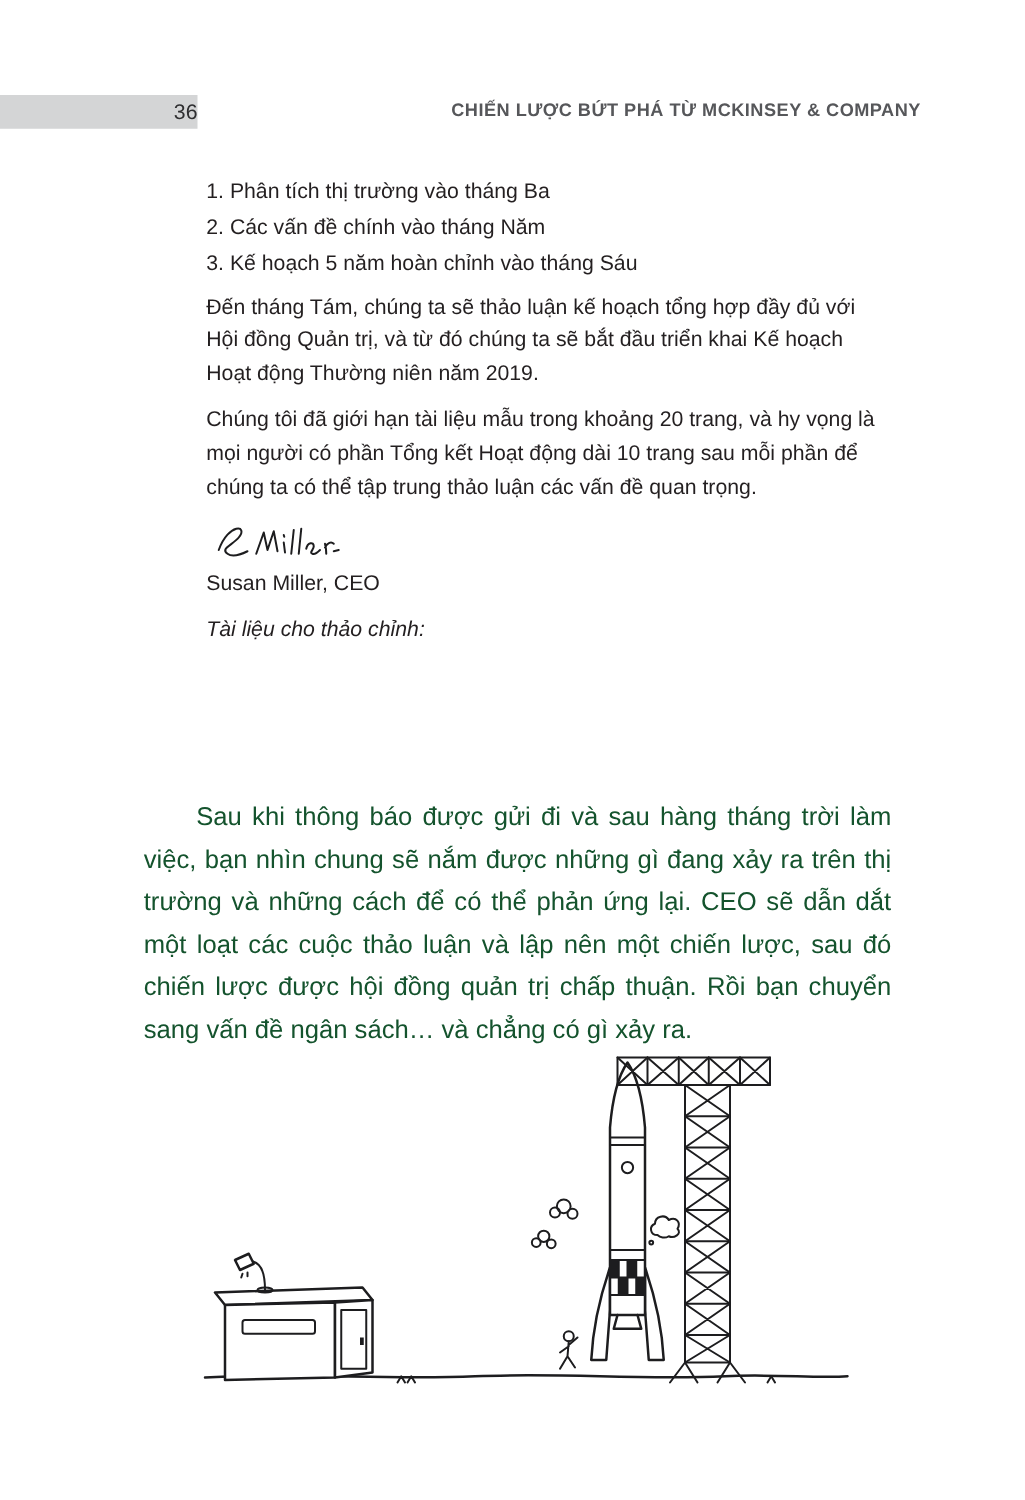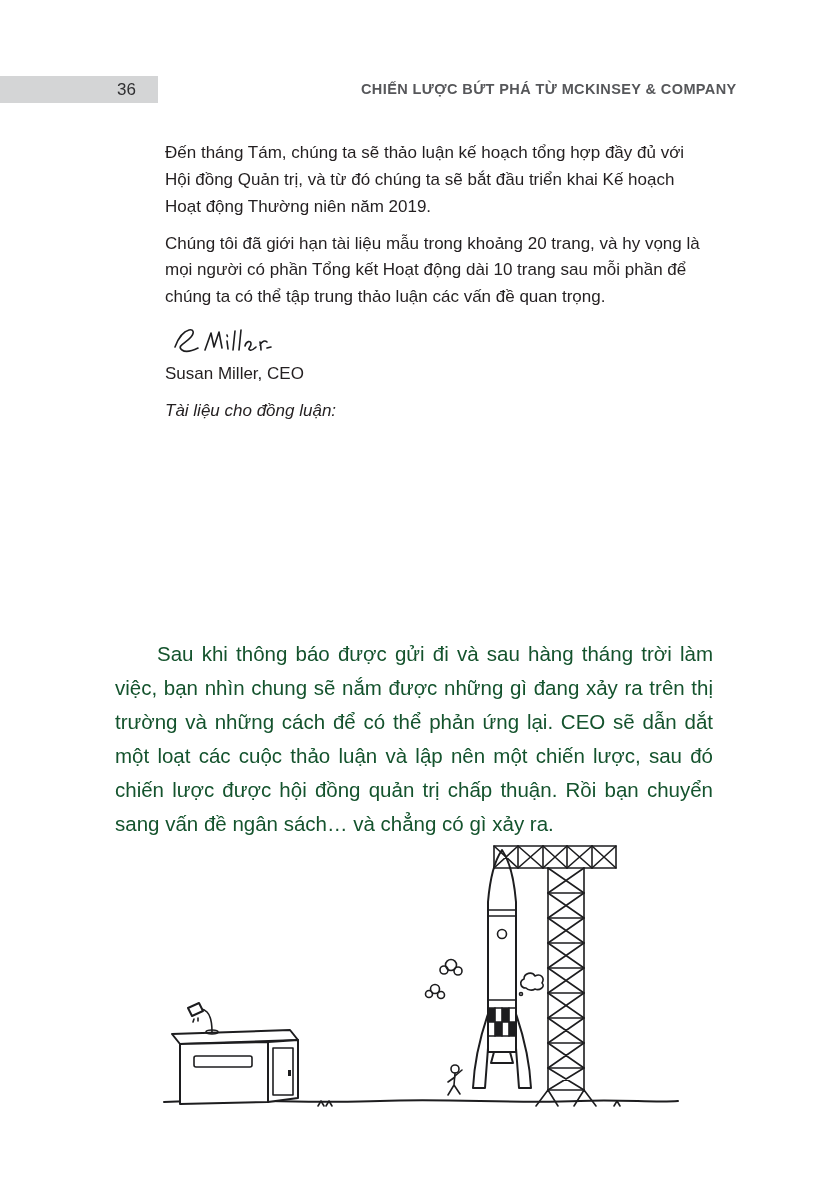--- a/index.html
+++ b/index.html
@@ -7,21 +7,21 @@
     position:relative; width:820px; height:1200px; background:#ffffff;
     font-family:"Liberation Sans","DejaVu Sans",sans-serif;
     color:#231f20; overflow:hidden;
   }
 
   
   .page-header { position:absolute; top:76px; left:0; width:820px; height:28px; }
   .header-bar {
     position:absolute; left:0; top:0; width:158px; height:27px;
     background:#d4d5d6; display:flex; align-items:center; justify-content:flex-end;
-    padding-right:22px; box-sizing:border-box;
+    box-sizing:border-box;
   }
   .page-number { font-size:17px; color:#2f2f31; }
   .book-title {
     position:absolute; left:323px; top:5px;
     font-size:14.5px; font-weight:700; letter-spacing:0.4px; color:#56575a;
     white-space:nowrap;
     margin-left:38px;
   }
 
   
@@ -59,38 +59,43 @@
 <div class="page">
 
   <header class="page-header">
     <div class="header-bar">
       <span class="page-number">36</span>
     </div>
     <div class="book-title">CHIẾN LƯỢC BỨT PHÁ TỪ MCKINSEY &amp; COMPANY</div>
   </header>
 
   <section class="letter">
+    <ul class="letter-list">
+      <li>1. Phân tích thị trường vào tháng Ba</li>
+      <li>2. Các vấn đề chính vào tháng Năm</li>
+      <li>3. Kế hoạch 5 năm hoàn chỉnh vào tháng Sáu</li>
+    </ul>
     <p>Đến tháng Tám, chúng ta sẽ thảo luận kế hoạch tổng hợp đầy đủ với Hội đồng Quản trị, và từ đó chúng ta sẽ bắt đầu triển khai Kế hoạch Hoạt động Thường niên năm 2019.</p>
     <p>Chúng tôi đã giới hạn tài liệu mẫu trong khoảng 20 trang, và hy vọng là mọi người có phần Tổng kết Hoạt động dài 10 trang sau mỗi phần để chúng ta có thể tập trung thảo luận các vấn đề quan trọng.</p>
 
     <div class="signature-wrap" role="img" aria-label="S Miller">
       <svg width="112" height="38" viewBox="0 0 112 38" aria-hidden="true">
         <g class="ink-thin">
           <path d="M12,26 C20,4 36,6 28,16 C23,22 13,25 19,29 C23,32 31,29 35,27"></path>
           <path d="M42,29 L48,12 L51,26 L56,11 L59,27"></path>
           <path d="M64,20 L65,28 M64,14 L64.4,15.4"></path>
           <path d="M72,10 L70,29 M78,9 L76,29"></path>
           <path d="M82,25 C83,20 88,19 88,23 C88,26 84,28 87,29 C89,30 92,27 93,26"></path>
           <path d="M97,21 C98,25 98,27 98,29 M97,24 C99,20 102,19 104,21 M104,27 l4,-1"></path>
         </g>
       </svg>
     </div>
 
     <p class="signer">Susan Miller, CEO</p>
-    <p class="attach-label">Tài liệu cho đồng luận:</p>
+    <p class="attach-label">Tài liệu cho thảo chỉnh:</p>
   </section>
 
   <p class="body-text">Sau khi thông báo được gửi đi và sau hàng tháng trời làm việc, bạn nhìn chung sẽ nắm được những gì đang xảy ra trên thị trường và những cách để có thể phản ứng lại. CEO sẽ dẫn dắt một loạt các cuộc thảo luận và lập nên một chiến lược, sau đó chiến lược được hội đồng quản trị chấp thuận. Rồi bạn chuyển sang vấn đề ngân sách… và chẳng có gì xảy ra.</p>
 
   <figure class="illustration" role="img" style="margin:0;" aria-label="Cartoon drawing of a rocket with a checkered band standing beside a lattice gantry tower, with smoke puffs, a tiny person, and a desk with a lamp on the left">
     <svg width="540" height="285" viewBox="0 0 540 285" aria-hidden="true">
 
       <path class="ink" d="M14,264 C90,260 160,266 230,263 C300,260 360,266 430,263 C470,261 505,265 528,263"></path>
       <path class="ink-thin" d="M168,268 l3,-5 l3,5 M176,268 l3,-5 l3,5"></path>
       <path class="ink-thin" d="M464,268 l3,-5 l3,5"></path>

